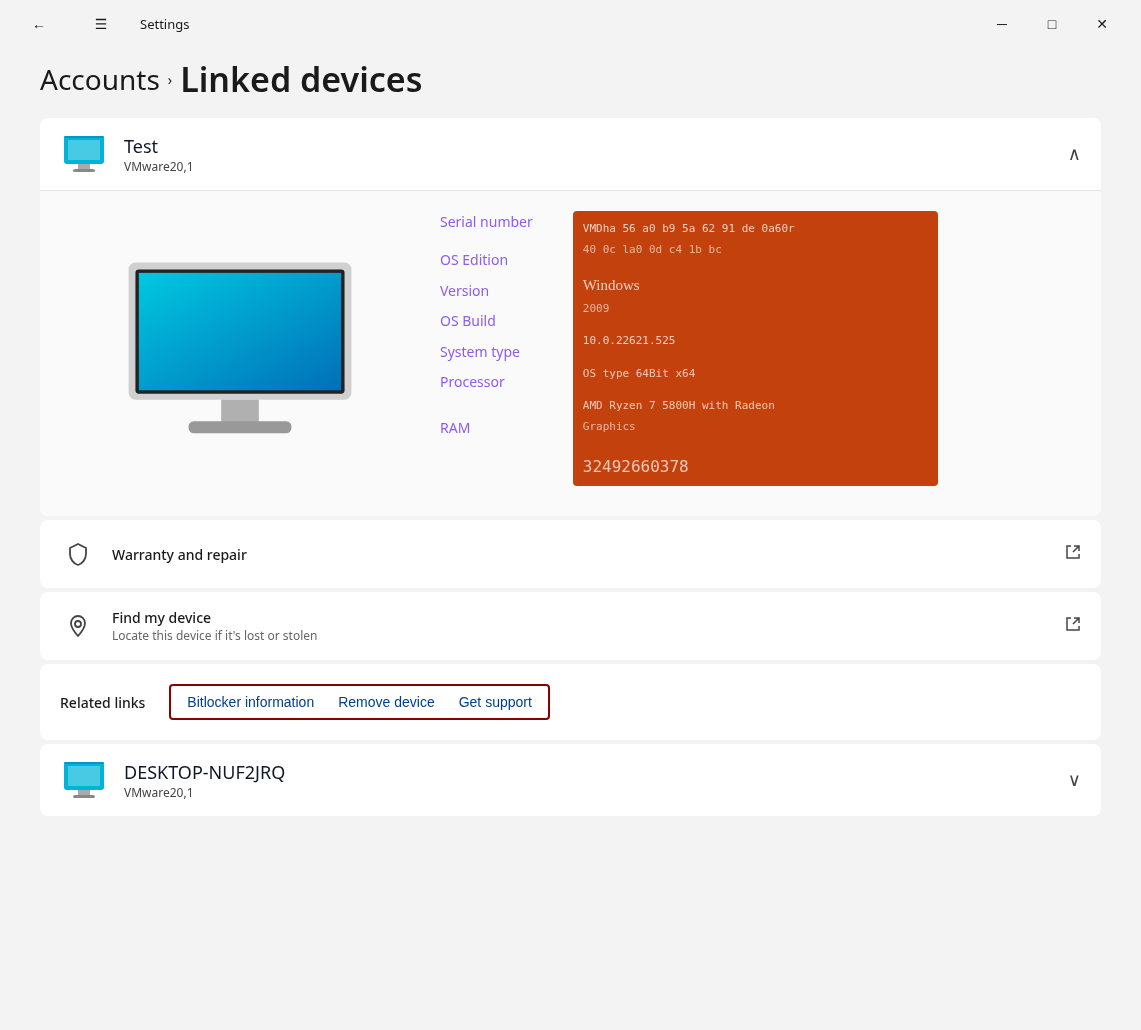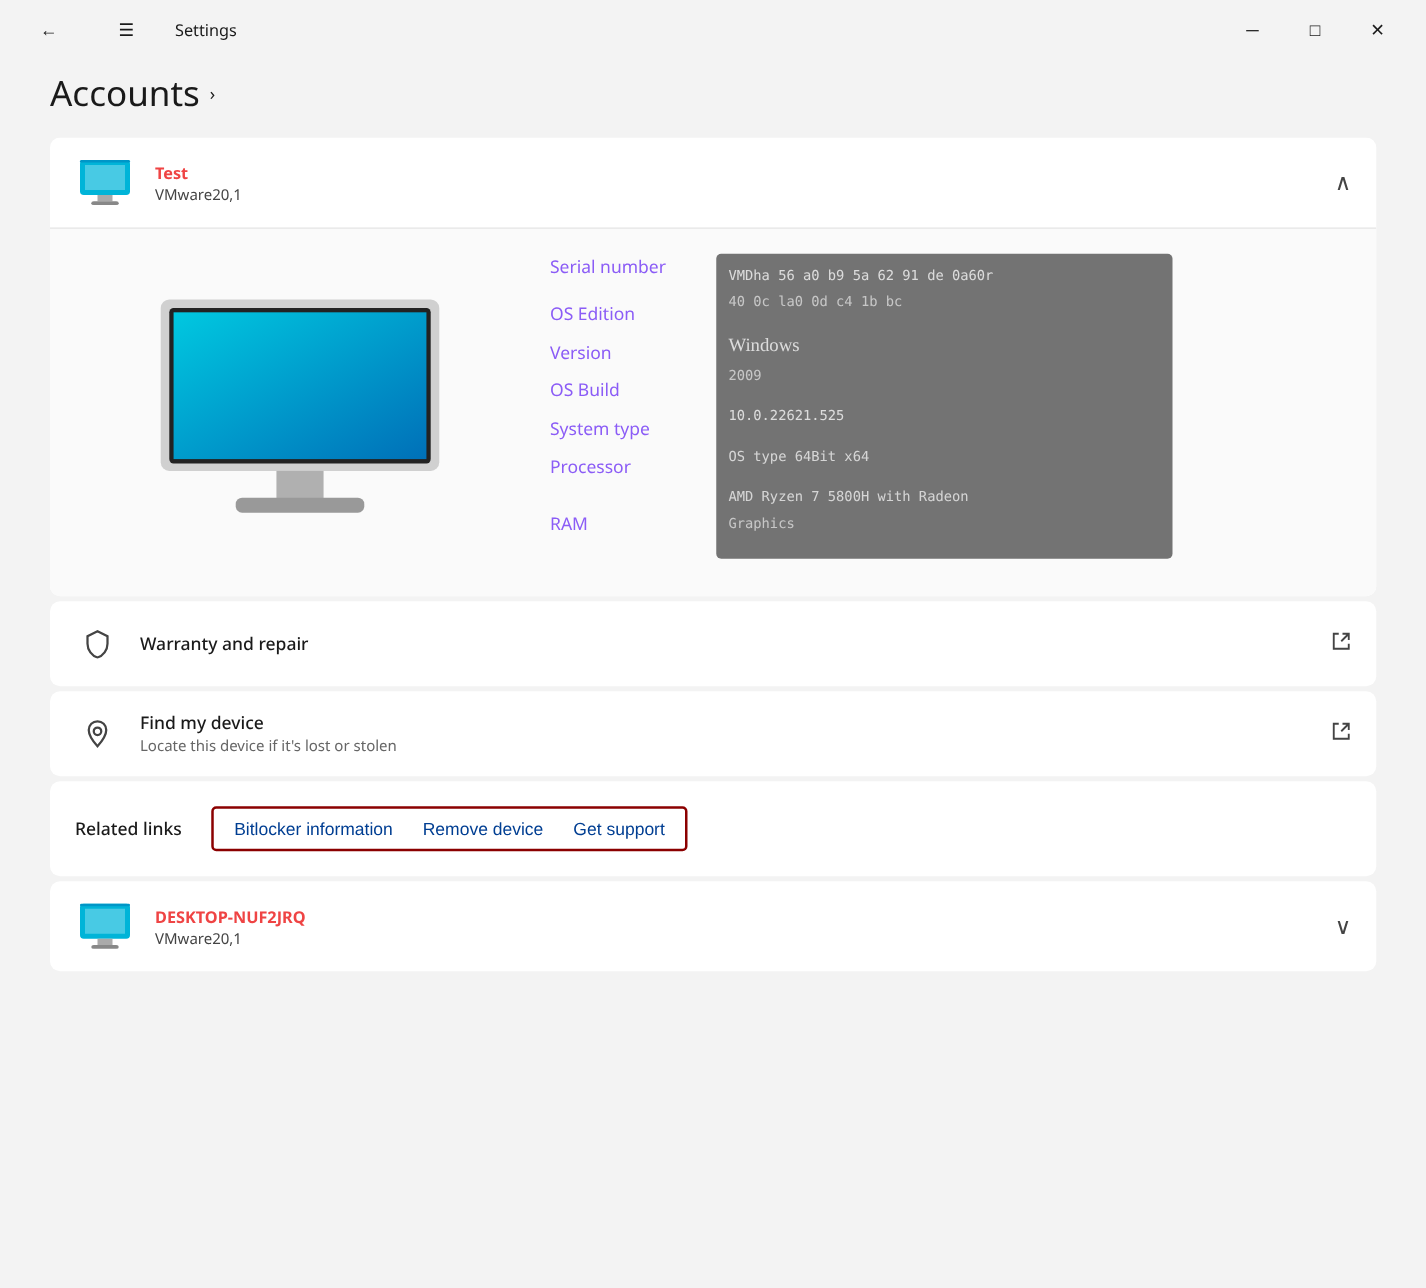--- a/index.html
+++ b/index.html
@@ -94,23 +94,23 @@
       cursor: pointer;
     }
     .device-icon {
       width: 48px;
       height: 48px;
       margin-right: 16px;
       flex-shrink: 0;
     }
     .device-info { flex: 1; }
     .device-name {
-      font-size: 13px;
-      font-weight: 700;
-      color: #ef4444;
+      font-size: 18px;
+      font-weight: 400;
+      color: #0f172a;
     }
     .device-model {
       font-size: 12px;
       color: #444;
     }
     .chevron-btn {
       background: none;
       border: none;
       cursor: pointer;
       font-size: 18px;
@@ -144,22 +144,22 @@
     .spec-label {
       font-size: 14px;
       color: #8b5cf6;
       line-height: 1.6;
     }
     .spec-values-img {
       flex: 1;
     }
     .spec-image {
       width: 365px;
-      height: 244px;
-      background: #737373;
+      height: 275px;
+      background: #c2410c;
       border-radius: 4px;
       overflow: hidden;
       position: relative;
     }
     
     .redacted-lines {
       width: 100%;
       height: 100%;
       display: flex;
       flex-direction: column;
@@ -267,20 +267,21 @@
     </button>
     <button class="titlebar-btn close">
       <span>✕</span>
     </button>
   </div>
 </div>
 
 <div class="breadcrumb">
   <span class="breadcrumb-accounts">Accounts</span>
   <span class="breadcrumb-chevron">›</span>
+  <span class="breadcrumb-current">Linked devices</span>
 </div>
 
 <div class="content">
 
   <div class="card">
     <div class="device-header">
 
       <div class="device-icon">
         <svg viewBox="0 0 48 48" width="48" height="48">
           <rect x="4" y="6" width="40" height="28" rx="3" ry="3" fill="#00b4d8"></rect>

